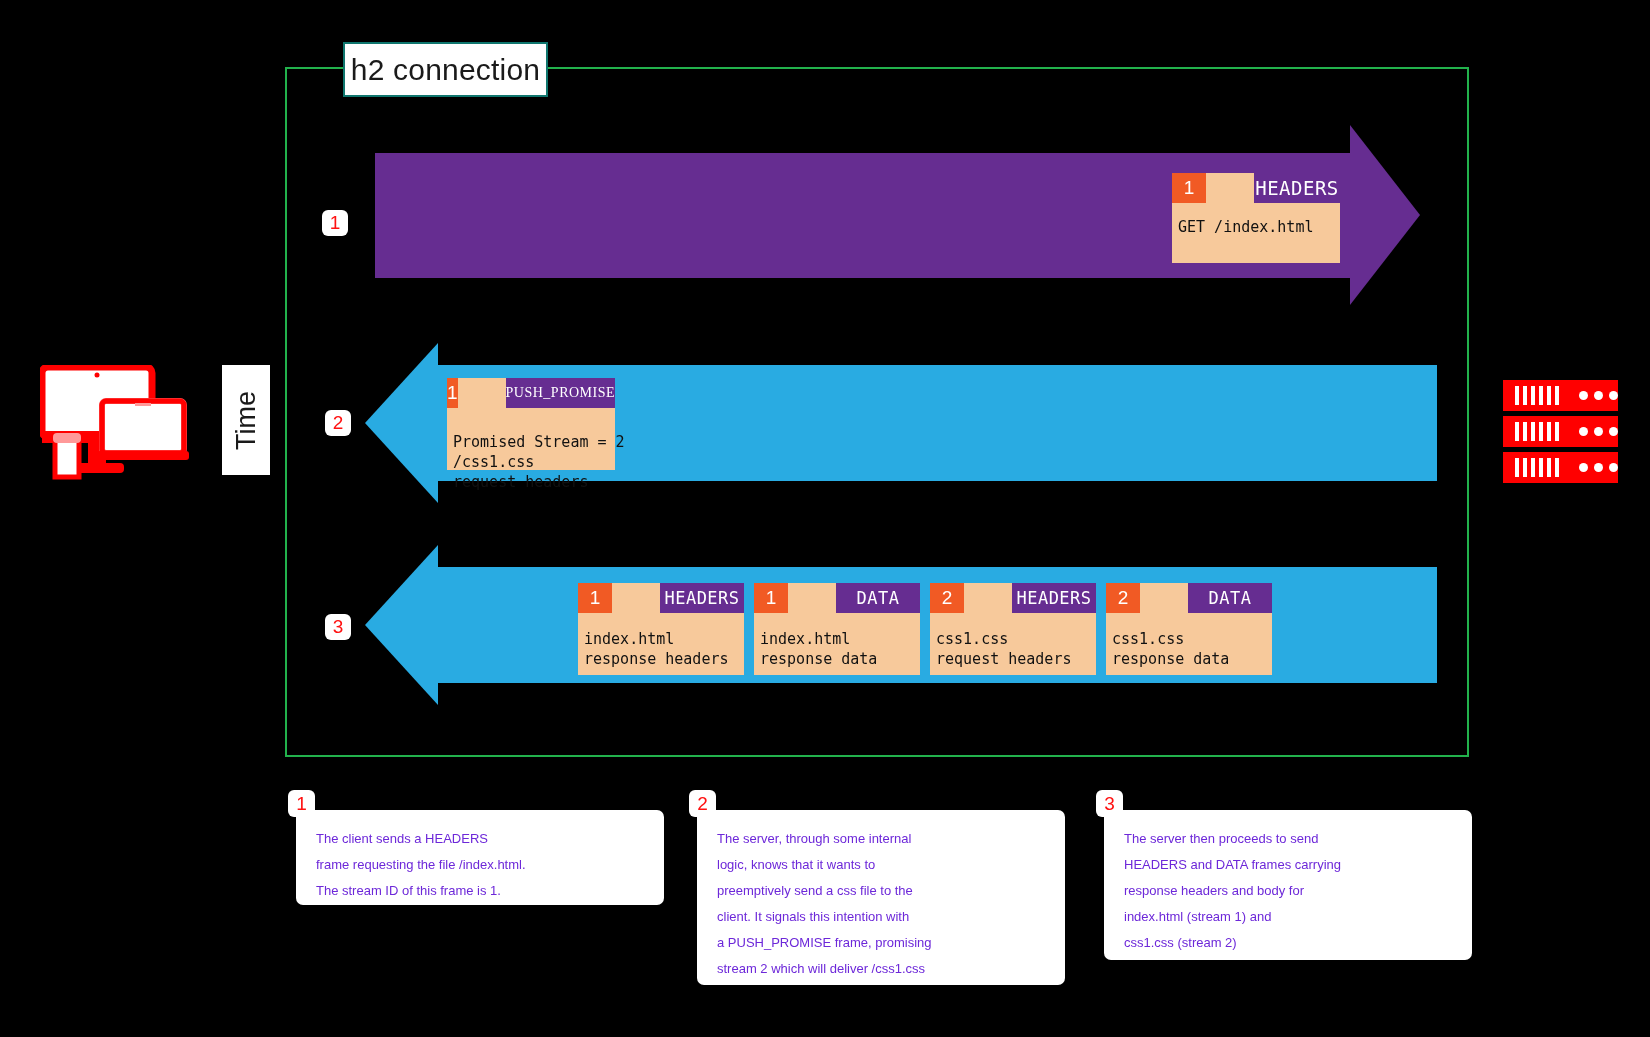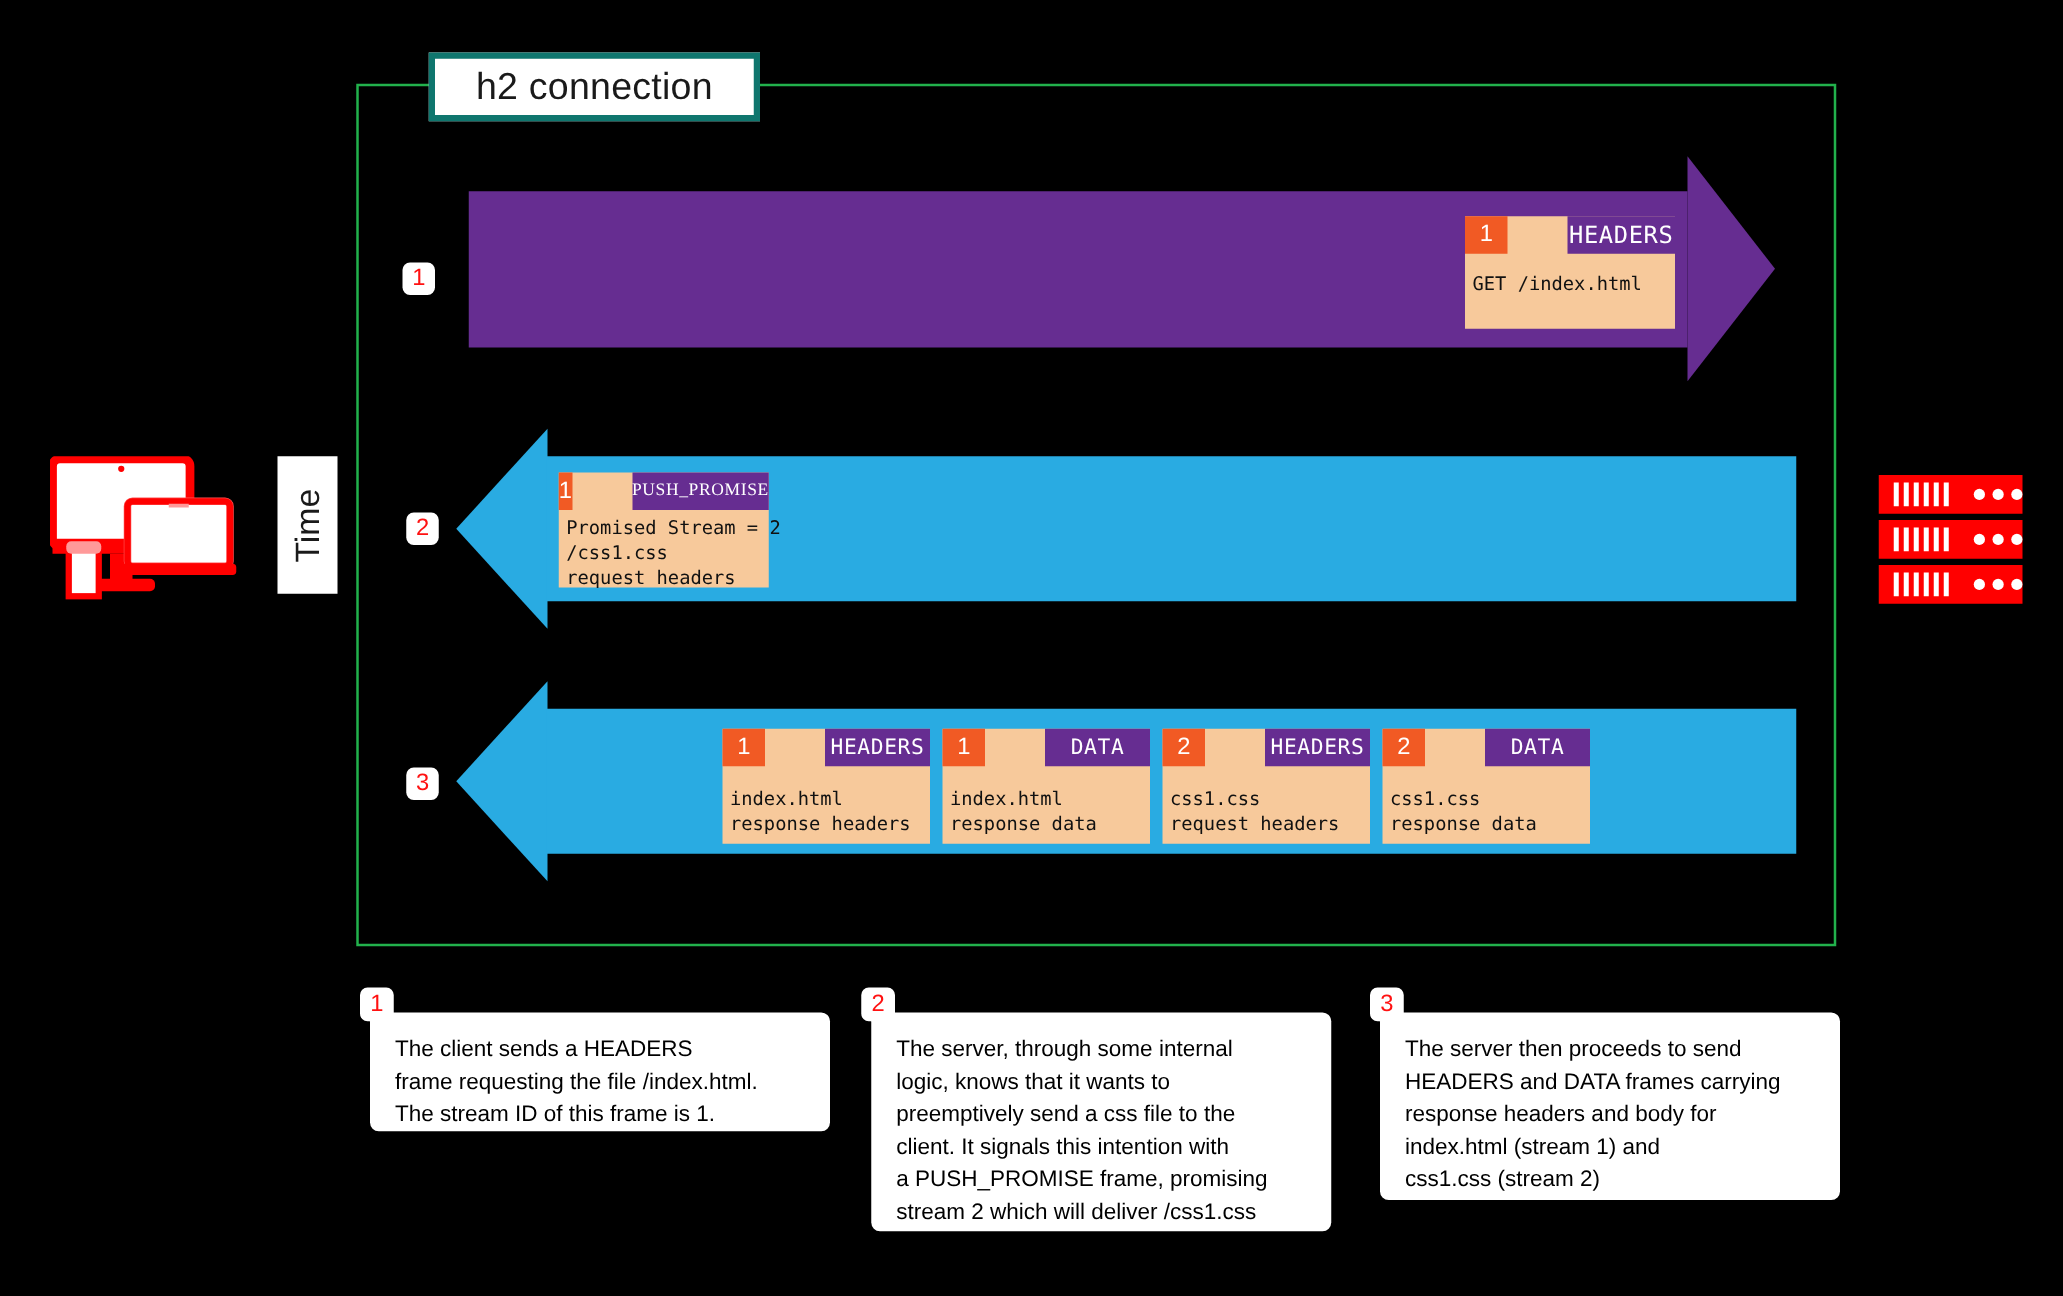--- a/index.html
+++ b/index.html
@@ -3,22 +3,22 @@
 <meta charset="utf-8">
 <style>
   html,body{margin:0;padding:0;background:#000;}
   body{width:1650px;height:1037px;position:relative;overflow:hidden;
        font-family:"Liberation Sans",sans-serif;}
   .abs{position:absolute;}
 
   
   #conn-frame{left:285px;top:67px;width:1184px;height:690px;
               border:2px solid #22B14C;box-sizing:border-box;}
-  #conn-title{left:343px;top:42px;width:265px;height:55px;background:#fff;
-              border:5px solid #0f766e;box-sizing:border-box;
+  #conn-title{left:343px;top:42px;width:205px;height:55px;background:#fff;
+              border:2px solid #0f766e;box-sizing:border-box;
               display:flex;align-items:center;justify-content:center;
               font-size:30px;color:#1a1a1a;letter-spacing:.2px;}
 
   
   #client-icon{left:40px;top:365px;width:165px;height:115px;}
   #time-label{left:222px;top:365px;width:48px;height:110px;background:#fff;
               display:flex;align-items:center;justify-content:center;}
   #time-label span{transform:rotate(-90deg);font-size:27px;color:#1a1a1a;
               white-space:nowrap;}
   #server-icon{left:1503px;top:380px;width:115px;height:108px;}
@@ -64,21 +64,21 @@
       font-family:"DejaVu Sans Mono","Liberation Mono",monospace;
       font-size:19px;letter-spacing:.5px;
       display:flex;align-items:center;justify-content:center;margin-left:48px;}
   .frame-body{font-family:"DejaVu Sans Mono","Liberation Mono",monospace;
       font-size:15px;color:#111;text-align:left;line-height:20px;
       padding:14px 6px 10px;white-space:pre;}
 
   
   .note{position:absolute;background:#fff;border-radius:7px;
         padding:16px 18px 14px 20px;box-sizing:border-box;}
-  .note p{margin:0;font-size:18px;line-height:26px;color:#000000;white-space:pre-line;}
+  .note p{margin:0;font-size:13px;line-height:26px;color:#6d28d9;white-space:pre-line;}
   .note-badge{position:absolute;left:-8px;top:-20px;width:27px;height:27px;
         background:#fff;border-radius:6px;display:flex;align-items:center;
         justify-content:center;font-size:19px;color:#FF1111;}
 </style>
 </head>
 <body>
 
 <div class="abs" id="conn-frame"></div>
 <div class="abs" id="conn-title">
   <span>h2 connection</span>
@@ -172,21 +172,21 @@
 </div>
 <div class="abs arrow-right" id="row2-arrow" style="left:365px;top:343px;width:1045px;height:160px;">
   <div class="arrow-head"></div>
   <div class="arrow-body"></div>
 </div>
 <div class="frame-card" style="left:447px;top:378px;width:168px;height:92px;">
   <div class="frame-hdr">
     <span class="sid">1</span>
     <span class="fname" style="font-size:14px;font-family:Liberation Serif, serif;">PUSH_PROMISE</span>
   </div>
-  <div class="frame-body" style="padding-top:4px;">Promised Stream = 2
+  <div class="frame-body" style="padding-top:24px;">Promised Stream = 2
 /css1.css
 request headers</div>
 </div>
 
 <div class="abs step-badge" style="left:325px;top:614px;">
   <span>3</span>
 </div>
 <div class="abs arrow-right" id="row3-arrow" style="left:365px;top:545px;width:1045px;height:160px;">
   <div class="arrow-head"></div>
   <div class="arrow-body"></div>

